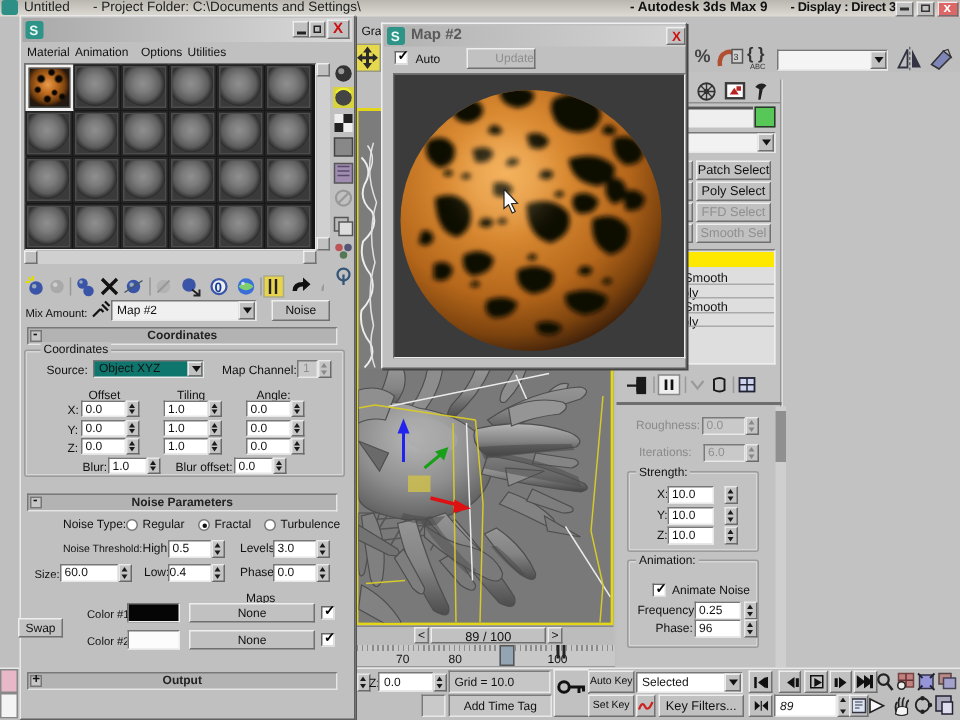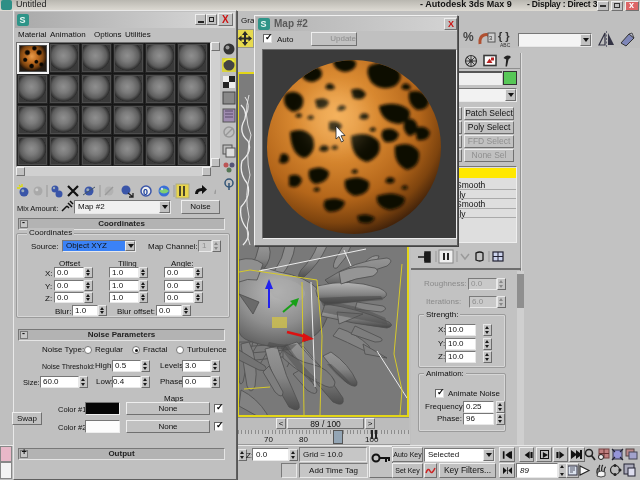--- a/index.html
+++ b/index.html
@@ -33,20 +33,21 @@
   radial-gradient(circle at 55% 12%, #0a0702 5%, transparent 10%),
   radial-gradient(circle at 80% 72%, #0a0702 4%, transparent 9%),
   radial-gradient(circle 15px at 46% 42%, #e89c4c 0%, #bd6a1e 40%, #7c4410 75%, #2a1708 97%, rgba(0,0,0,0) 100%) #221a12;}
 </style></head>
 <body>
 <div id="scr">
 
 <div id="titlebar" style="left:0;top:0;width:640px;height:11px;background:linear-gradient(#b9b7b0,#dedbd4);"></div>
 <div style="left:1px;top:0px;width:11px;height:10px;background:#2e8f86;border-radius:2px;"></div>
 <div class="lab" style="left:16px;top:-1px;font-size:9px;color:#222;">Untitled</div>
+    <div class="lab" style="left:62px;top:-1px;font-size:9px;color:#222;">- Project Folder: C:\Documents and Settings\</div>
     <div class="lab" style="left:420px;top:-1px;font-size:9px;color:#111;font-weight:bold;">- Autodesk 3ds Max 9</div>
     <div class="lab" style="left:527px;top:-1px;font-size:8.5px;color:#111;font-weight:bold;letter-spacing:-0.2px;">- Display : Direct 3D</div>
 <div class="btn" style="left:597px;top:1px;width:12px;height:10px;">
       <b style="position:absolute;left:2px;top:3px;width:6px;height:2px;background:#333;"></b>
     </div>
 <div class="btn" style="left:611px;top:1px;width:12px;height:10px;">
       <b style="position:absolute;left:2px;top:1px;width:6px;height:5px;border:1.5px solid #333;"></b>
     </div>
 <div class="btn" style="left:625px;top:1px;width:14px;height:10px;background:#d66;">
       <span style="position:absolute;left:3px;top:-2px;color:#fff;font-weight:bold;font-size:9px;">x</span>
@@ -105,21 +106,21 @@
       <b></b>
     </div>
 
 <div class="btn" style="left:413px;top:107px;width:49px;height:13px;"></div>
 <div class="btn" style="left:464px;top:107px;width:50px;height:13px;text-align:center;line-height:11px;font-size:8.5px;">Patch Select</div>
 <div class="btn" style="left:413px;top:121px;width:49px;height:13px;"></div>
 <div class="btn" style="left:464px;top:121px;width:50px;height:13px;text-align:center;line-height:11px;font-size:8.5px;">Poly Select</div>
 <div class="btn" style="left:413px;top:135px;width:49px;height:13px;"></div>
 <div class="btn" style="left:464px;top:135px;width:50px;height:13px;text-align:center;line-height:11px;font-size:8.5px;color:#8f8f8f;">FFD Select</div>
 <div class="btn" style="left:413px;top:149px;width:49px;height:13px;"></div>
-<div class="btn" style="left:464px;top:149px;width:50px;height:13px;text-align:center;line-height:11px;font-size:8.5px;color:#8f8f8f;">None Sel</div>
+<div class="btn" style="left:464px;top:149px;width:50px;height:13px;text-align:center;line-height:11px;font-size:8.5px;color:#8f8f8f;">Smooth Sel</div>
 
 <div style="left:413px;top:166px;width:104px;height:77px;background:#dedede;border:1px solid;border-color:#777 #eee #eee #777;"></div>
 <div style="left:414px;top:168px;width:102px;height:10px;background:#ffe800;"></div>
 <div class="lab" style="left:430px;top:168px;font-size:8.5px;">Noise</div>
 <div class="lab" style="left:456px;top:180px;font-size:8.5px;">Smooth</div>
 <div style="left:414px;top:189px;width:102px;height:1px;background:#aaa;"></div>
 <div class="lab" style="left:432px;top:190px;font-size:8.5px;">Edit Poly</div>
 <div style="left:414px;top:198px;width:102px;height:1px;background:#aaa;"></div>
 <div class="lab" style="left:456px;top:199px;font-size:8.5px;">Smooth</div>
 <div style="left:414px;top:208px;width:102px;height:1px;background:#aaa;"></div>
@@ -572,21 +573,21 @@
       </div>
  <div class="btn" style="left:167px;top:189px;width:39px;height:14px;text-align:center;line-height:12px;">Noise</div>
 
  <div class="rollbar" style="left:4px;top:207px;width:207px;height:12px;">Coordinates</div>
  <div style="left:6px;top:209px;width:8px;height:8px;border:1px solid #777;background:#c6c6c6;">
         <b style="position:absolute;left:1px;top:-4px;font-size:9px;">-</b>
       </div>
  <div class="grp" style="left:2px;top:222px;width:214px;height:85px;"></div>
  <div class="lab" style="left:13px;top:217px;background:#c0c0c0;padding:0 2px;">Coordinates</div>
  <div class="lab" style="left:17px;top:231px;">Source:</div>
- <div class="sunk" style="left:48px;top:229px;width:74px;height:12px;line-height:10px;padding-left:3px;background:#3b82f6;">Object XYZ</div>
+ <div class="sunk" style="left:48px;top:229px;width:74px;height:12px;line-height:10px;padding-left:3px;background:#0f766e;">Object XYZ</div>
  <div class="ddarrow" style="left:111px;top:230px;width:10px;height:10px;">
         <b style="top:2px;"></b>
       </div>
  <div class="lab" style="left:134px;top:231px;">Map Channel:</div>
  <div class="gsunk" style="left:184px;top:229px;width:14px;height:12px;line-height:10px;padding-left:3px;color:#909090;">1</div>
  <div class="spin g" style="left:198px;top:229px;height:12px;">
         <i class="u"></i>
         <i class="d"></i>
       </div>
  <div class="lab" style="left:45px;top:248px;">Offset</div>

